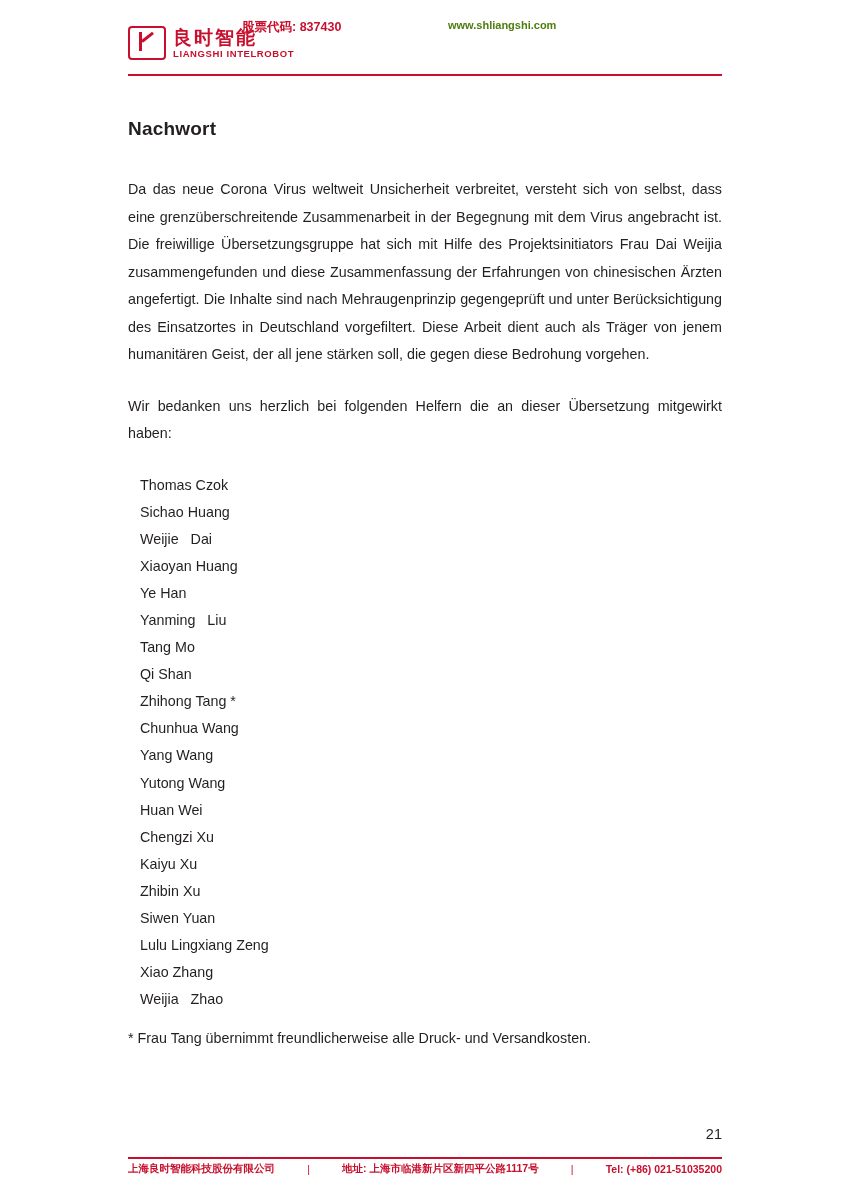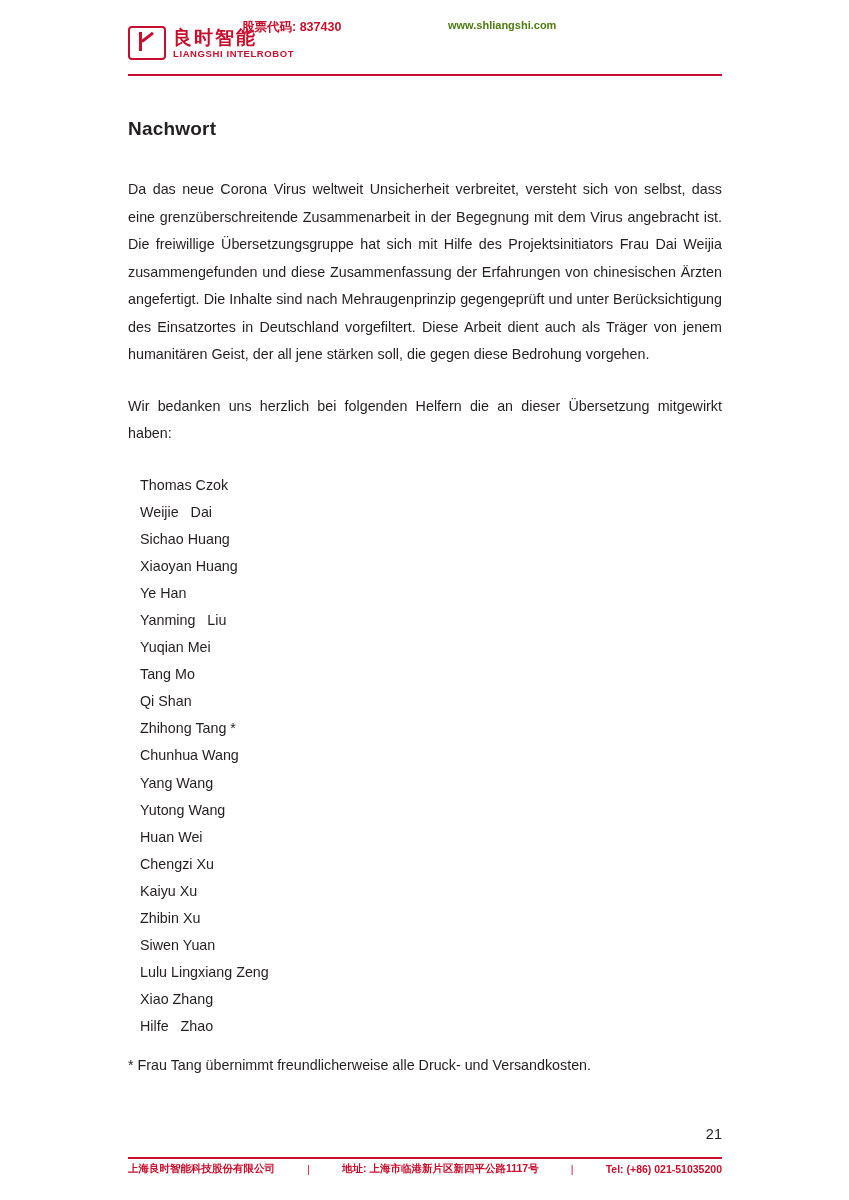--- a/index.html
+++ b/index.html
@@ -212,40 +212,39 @@
   <div class="header-rule"></div>
 
   <div class="content">
     <h1 class="doc-title">Nachwort</h1>
 
     <p class="para">Da das neue Corona Virus weltweit Unsicherheit verbreitet, versteht sich von selbst, dass eine grenzüberschreitende Zusammenarbeit in der Begegnung mit dem Virus angebracht ist. Die freiwillige Übersetzungsgruppe hat sich mit Hilfe des Projektsinitiators Frau Dai Weijia zusammengefunden und diese Zusammenfassung der Erfahrungen von chinesischen Ärzten angefertigt. Die Inhalte sind nach Mehraugenprinzip gegengeprüft und unter Berücksichtigung des Einsatzortes in Deutschland vorgefiltert. Diese Arbeit dient auch als Träger von jenem humanitären Geist, der all jene stärken soll, die gegen diese Bedrohung vorgehen.</p>
     <p class="para last-of-block">Wir bedanken uns herzlich bei folgenden Helfern die an dieser Übersetzung mitgewirkt haben:</p>
 
     <ul class="name-list">
       <li>Thomas Czok</li>
+      <li>Sichao Huang</li>
       <li>Weijie   Dai</li>
-      <li>Sichao Huang</li>
       <li>Xiaoyan Huang</li>
       <li>Ye Han</li>
       <li>Yanming   Liu</li>
-      <li>Yuqian Mei</li>
       <li>Tang Mo</li>
       <li>Qi Shan</li>
       <li>Zhihong Tang *</li>
       <li>Chunhua Wang</li>
       <li>Yang Wang</li>
       <li>Yutong Wang</li>
       <li>Huan Wei</li>
       <li>Chengzi Xu</li>
       <li>Kaiyu Xu</li>
       <li>Zhibin Xu</li>
       <li>Siwen Yuan</li>
       <li>Lulu Lingxiang Zeng</li>
       <li>Xiao Zhang</li>
-      <li>Hilfe   Zhao</li>
+      <li>Weijia   Zhao</li>
     </ul>
 
     <div class="footnote">* Frau Tang übernimmt freundlicherweise alle Druck- und Versandkosten.</div>
   </div>
 
   <div class="page-number">21</div>
 
   <div class="footer-rule"></div>
   <div class="footer">
     <span>上海良时智能科技股份有限公司</span>

